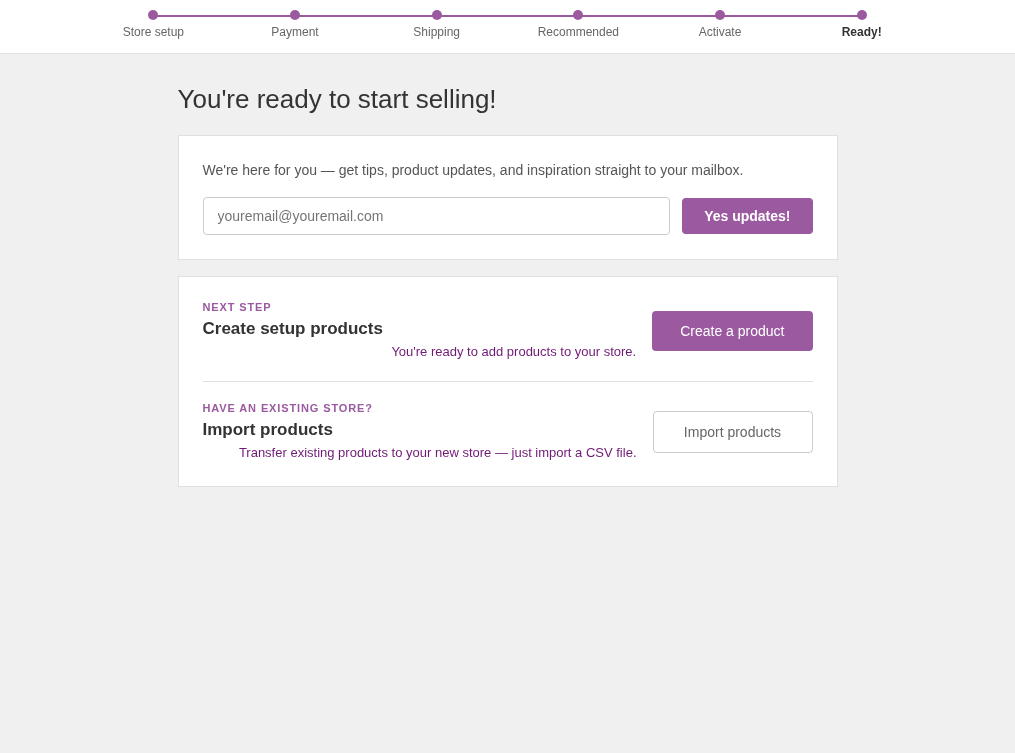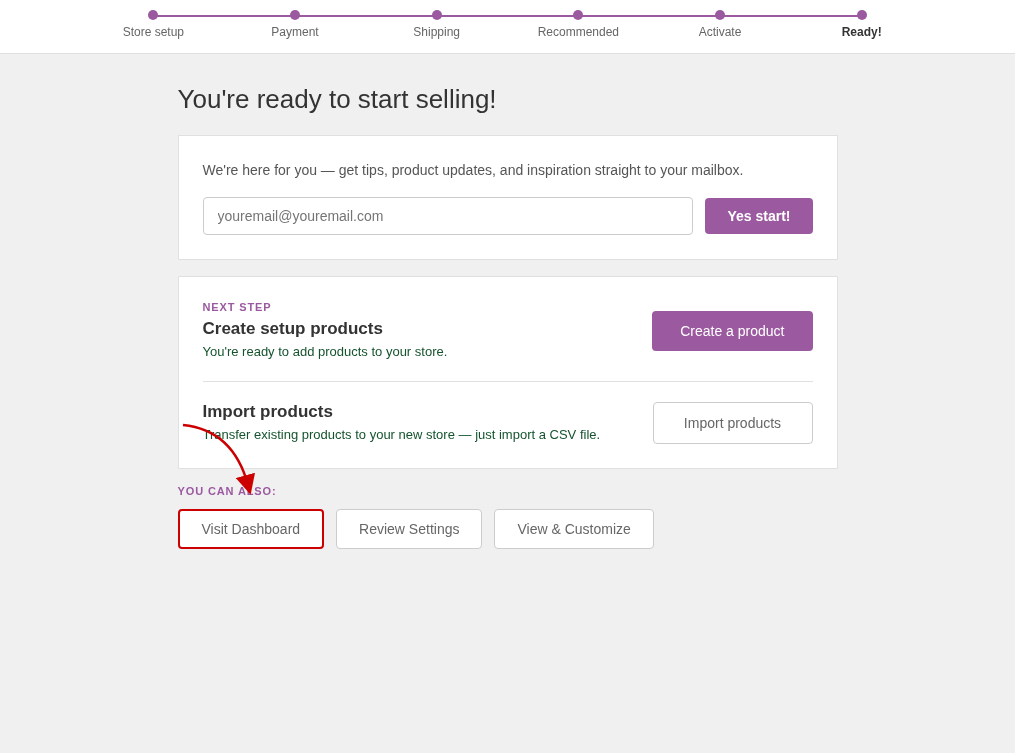--- a/index.html
+++ b/index.html
@@ -84,22 +84,23 @@
       margin-bottom: 6px;
     }
     .section-title {
       font-size: 17px;
       font-weight: 700;
       color: #333;
       margin-bottom: 4px;
     }
     .section-desc {
       font-size: 13px;
-      color: #14532d;
+      color: #701a75;
       line-height: 1.4;
+      text-align: right;
     }
     .primary-btn {
       background: #9b59a0;
       color: #fff;
       border: none;
       border-radius: 4px;
       padding: 12px 28px;
       font-size: 14px;
       font-weight: 500;
       cursor: pointer;
@@ -271,58 +272,41 @@
   </div>
 
   <div class="main-content">
 
     <h1 class="page-title">You're ready to start selling!</h1>
 
     <div class="card">
       <p class="subscription-text">We're here for you — get tips, product updates, and inspiration straight to your mailbox.</p>
       <div class="email-row">
         <input class="email-input" type="email" placeholder="youremail@youremail.com" style="">
-        <button class="yes-please-btn">Yes start!</button>
+        <button class="yes-please-btn">Yes updates!</button>
       </div>
     </div>
 
     <div class="card">
       <div class="card-section">
         <div class="card-section-left">
           <div class="section-label">NEXT STEP</div>
           <div class="section-title">Create setup products</div>
           <div class="section-desc">You're ready to add products to your store.</div>
         </div>
         <button class="primary-btn">Create a product</button>
       </div>
 
       <hr class="divider">
 
       <div class="card-section">
         <div class="card-section-left">
+          <div class="section-label">HAVE AN EXISTING STORE?</div>
           <div class="section-title">Import products</div>
           <div class="section-desc">Transfer existing products to your new store — just import a CSV file.</div>
         </div>
         <button class="secondary-btn">Import products</button>
       </div>
     </div>
 
-    <div style="position:relative;">
-
-      <svg class="arrow-overlay" width="90" height="80" style="position:absolute; left:-5px; top:-65px;">
-        <defs>
-          <marker id="arrowhead" markerWidth="8" markerHeight="8" refX="4" refY="4" orient="auto">
-            <path d="M0,0 L8,4 L0,8 Z" fill="#cc0000"></path>
-          </marker>
-        </defs>
-        <path d="M 10 5 Q 60 10 75 65" stroke="#cc0000" stroke-width="2.5" fill="none" marker-end="url(#arrowhead)"></path>
-      </svg>
-
-      <div class="also-label">YOU CAN ALSO:</div>
-      <div class="also-buttons">
-        <button class="also-btn highlighted">Visit Dashboard</button>
-        <button class="also-btn normal">Review Settings</button>
-        <button class="also-btn normal">View &amp; Customize</button>
-      </div>
-    </div>
 
   </div>
 </div>
 
 </body></html>

